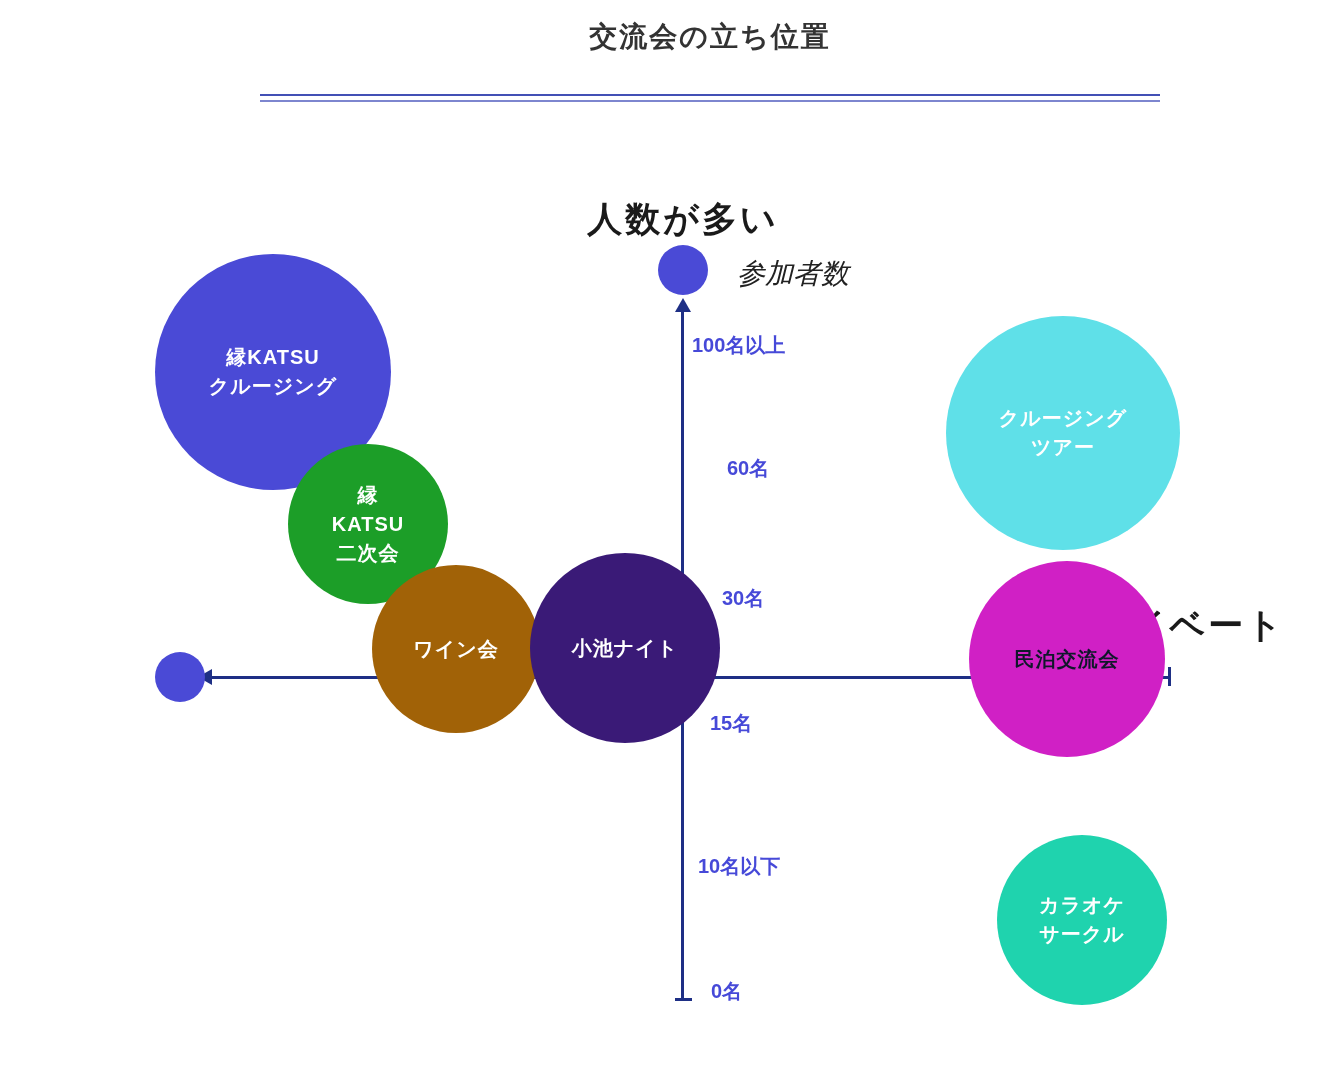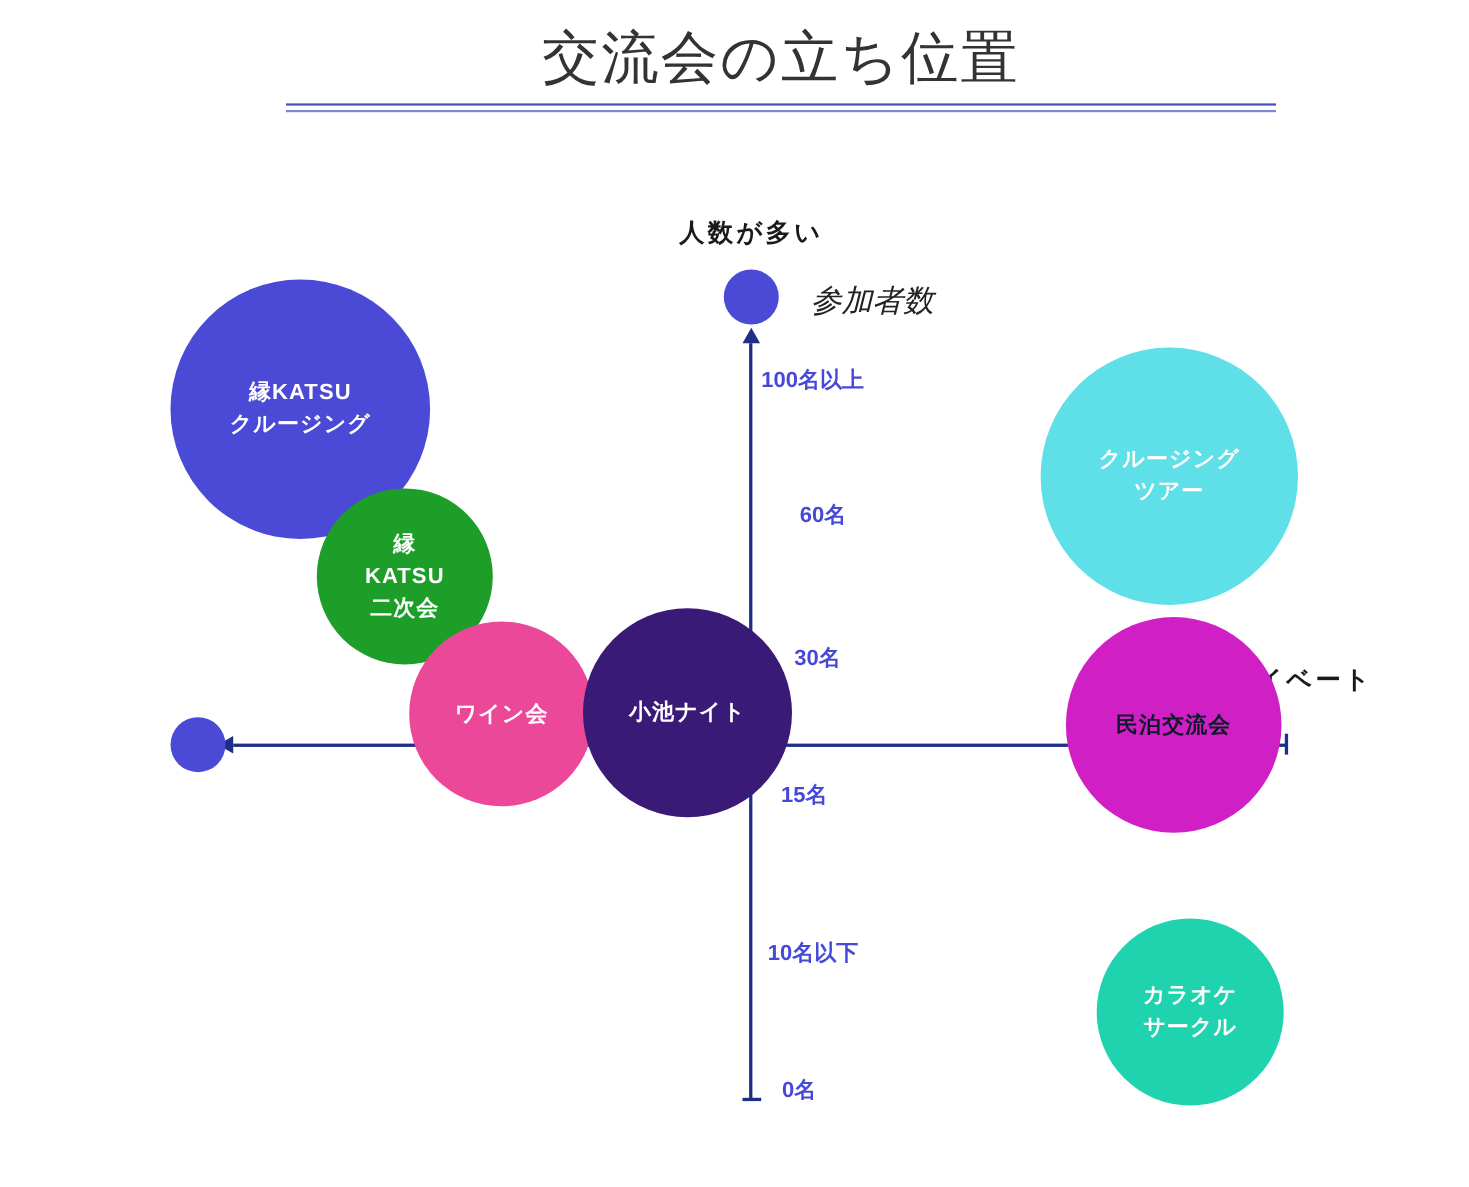--- a/index.html
+++ b/index.html
@@ -18,39 +18,39 @@
     width:1335px;
     height:1079px;
     background:#ffffff;
     overflow:hidden;
   }
   .page-title{
     position:absolute;
     top:18px;
     left:710px;
     transform:translateX(-50%);
-    font-size:52px;
-    font-weight:400;
+    font-size:28px;
+    font-weight:700;
     letter-spacing:2px;
     color:var(--title);
     white-space:nowrap;
   }
   .title-underline{
     position:absolute;
     left:260px;
     top:94px;
     width:900px;
     height:8px;
     border-top:2px solid #4350b5;
     border-bottom:2px solid #7d86cf;
   }
   .quad-label{
     position:absolute;
     transform:translateX(-50%);
-    font-size:23px;
+    font-size:35px;
     font-weight:800;
     letter-spacing:3px;
     color:#1a1a1a;
     white-space:nowrap;
   }
   .axis-line{position:absolute;background:var(--axis);}
   .arrow-up{
     position:absolute;
     width:0;height:0;
     border-left:8px solid transparent;
@@ -127,21 +127,21 @@
   <div>
       <div class="bubble" style="left: 155px; top: 254px; height: 236px; width: 236px; background: rgb(74, 74, 214); color: rgb(255, 255, 255);">
         <div>縁KATSU</div>
         <div>クルージング</div>
       </div>
       <div class="bubble" style="left: 288px; top: 444px; height: 160px; width: 160px; background: rgb(28, 158, 40); color: rgb(255, 255, 255);">
         <div>縁</div>
         <div>KATSU</div>
         <div>二次会</div>
       </div>
-      <div class="bubble" style="left: 372px; top: 565px; height: 168px; width: 168px; background: #ec4899; color: rgb(255, 255, 255);">
+      <div class="bubble" style="left: 372px; top: 565px; height: 168px; width: 168px; background: #a16207; color: rgb(255, 255, 255);">
         <div>ワイン会</div>
       </div>
       <div class="bubble" style="left: 530px; top: 553px; height: 190px; width: 190px; background: rgb(58, 26, 119); color: rgb(255, 255, 255);">
         <div>小池ナイト</div>
       </div>
       <div class="bubble" style="left: 946px; top: 316px; height: 234px; width: 234px; background: rgb(95, 224, 232); color: rgb(255, 255, 255);">
         <div>クルージング</div>
         <div>ツアー</div>
       </div>
       <div class="bubble" style="left: 969px; top: 561px; height: 196px; width: 196px; background: rgb(208, 32, 197); color: #0f172a;">

